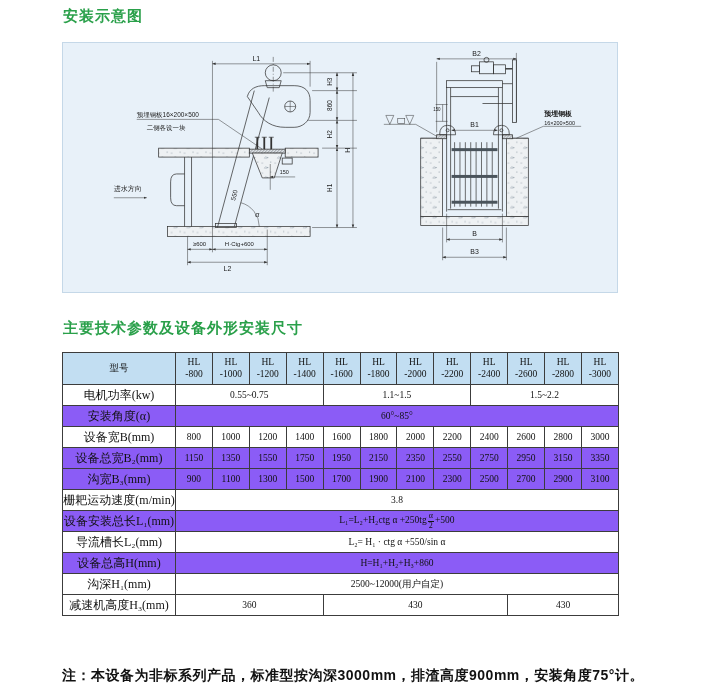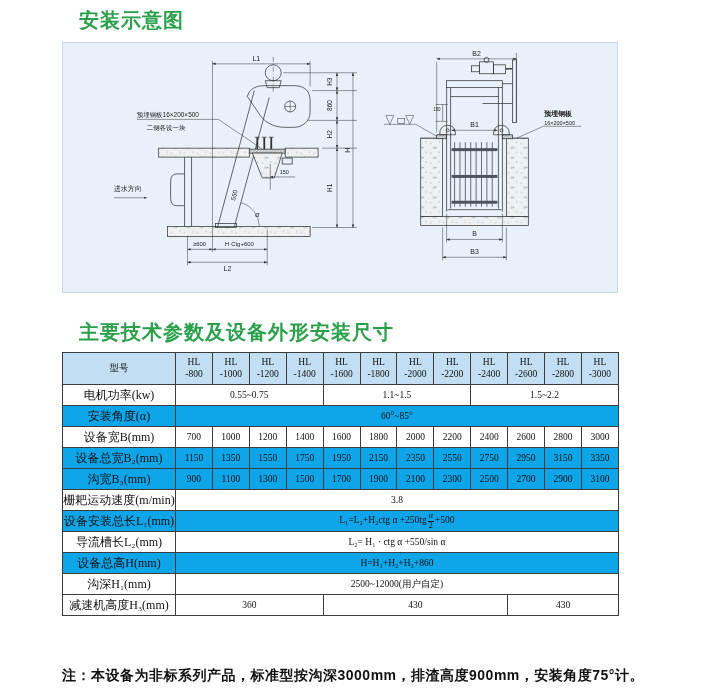--- a/index.html
+++ b/index.html
@@ -1,35 +1,35 @@
 <!DOCTYPE html>
 <html><head>
 <meta charset="utf-8">
 <style>
   html,body{margin:0;padding:0;}
   body{
     width:714px;height:700px;background:#ffffff;position:relative;
     font-family:"Liberation Sans","DejaVu Sans",sans-serif;color:#111;
   }
-  .sec-title{position:absolute;left:79px;font-size:20px;font-weight:bold;color:#2aa04a;letter-spacing:1px;}
+  .sec-title{position:absolute;left:63px;font-size:15px;font-weight:bold;color:#2aa04a;letter-spacing:1px;}
   #title1{top:7px;}
   #title2{top:319px;}
   .panel{
     position:absolute;left:62px;top:42px;width:556px;height:251px;
     background:#e8f1f9;border:1px solid #c5d8e8;box-sizing:border-box;
   }
   .panel svg{position:absolute;left:0;top:0;width:100%;height:100%;}
   svg text{fill:#1a1a1a;font-family:"Liberation Sans","DejaVu Sans",sans-serif;}
   .tablewrap{position:absolute;left:62px;top:352px;width:556px;}
   table{border-collapse:collapse;width:556px;table-layout:fixed;
         font-family:"Liberation Serif","DejaVu Serif",serif;font-size:9.5px;color:#111;border-radius:21px;}
   th,td{border:1px solid #3c3c3c;text-align:center;vertical-align:middle;padding:0;overflow:hidden;}
   thead th{height:31px;background:#c2def2;font-weight:normal;white-space:pre-line;line-height:1.2;}
   tbody td{height:20px;}
-  tr.tint td{background:#0ea5e9;}
+  tr.tint td{background:#8b5cf6;}
   td.rowlabel{font-size:12px;}
   .frac{display:inline-block;vertical-align:-0.5em;text-align:center;font-size:8px;line-height:1.05;margin:0 1px;}
   .frac .num{display:block;border-bottom:1px solid #111;padding:0 1px;}
   .frac .den{display:block;}
   .note{position:absolute;left:62px;top:667px;font-size:14px;font-weight:bold;color:#111;letter-spacing:.5px;}
 </style>
 </head>
 <body>
 
 <div class="sec-title" id="title1">安装示意图</div>
@@ -282,21 +282,21 @@
           <td colspan="4">0.55~0.75</td>
           <td colspan="4">1.1~1.5</td>
           <td colspan="4">1.5~2.2</td>
         </tr>
         <tr class="tint">
           <td class="rowlabel">安装角度(α)</td>
           <td colspan="12">60°~85°</td>
         </tr>
         <tr>
           <td class="rowlabel">设备宽B(mm)</td>
-          <td colspan="1">700</td>
+          <td colspan="1">800</td>
           <td colspan="1">1000</td>
           <td colspan="1">1200</td>
           <td colspan="1">1400</td>
           <td colspan="1">1600</td>
           <td colspan="1">1800</td>
           <td colspan="1">2000</td>
           <td colspan="1">2200</td>
           <td colspan="1">2400</td>
           <td colspan="1">2600</td>
           <td colspan="1">2800</td>

